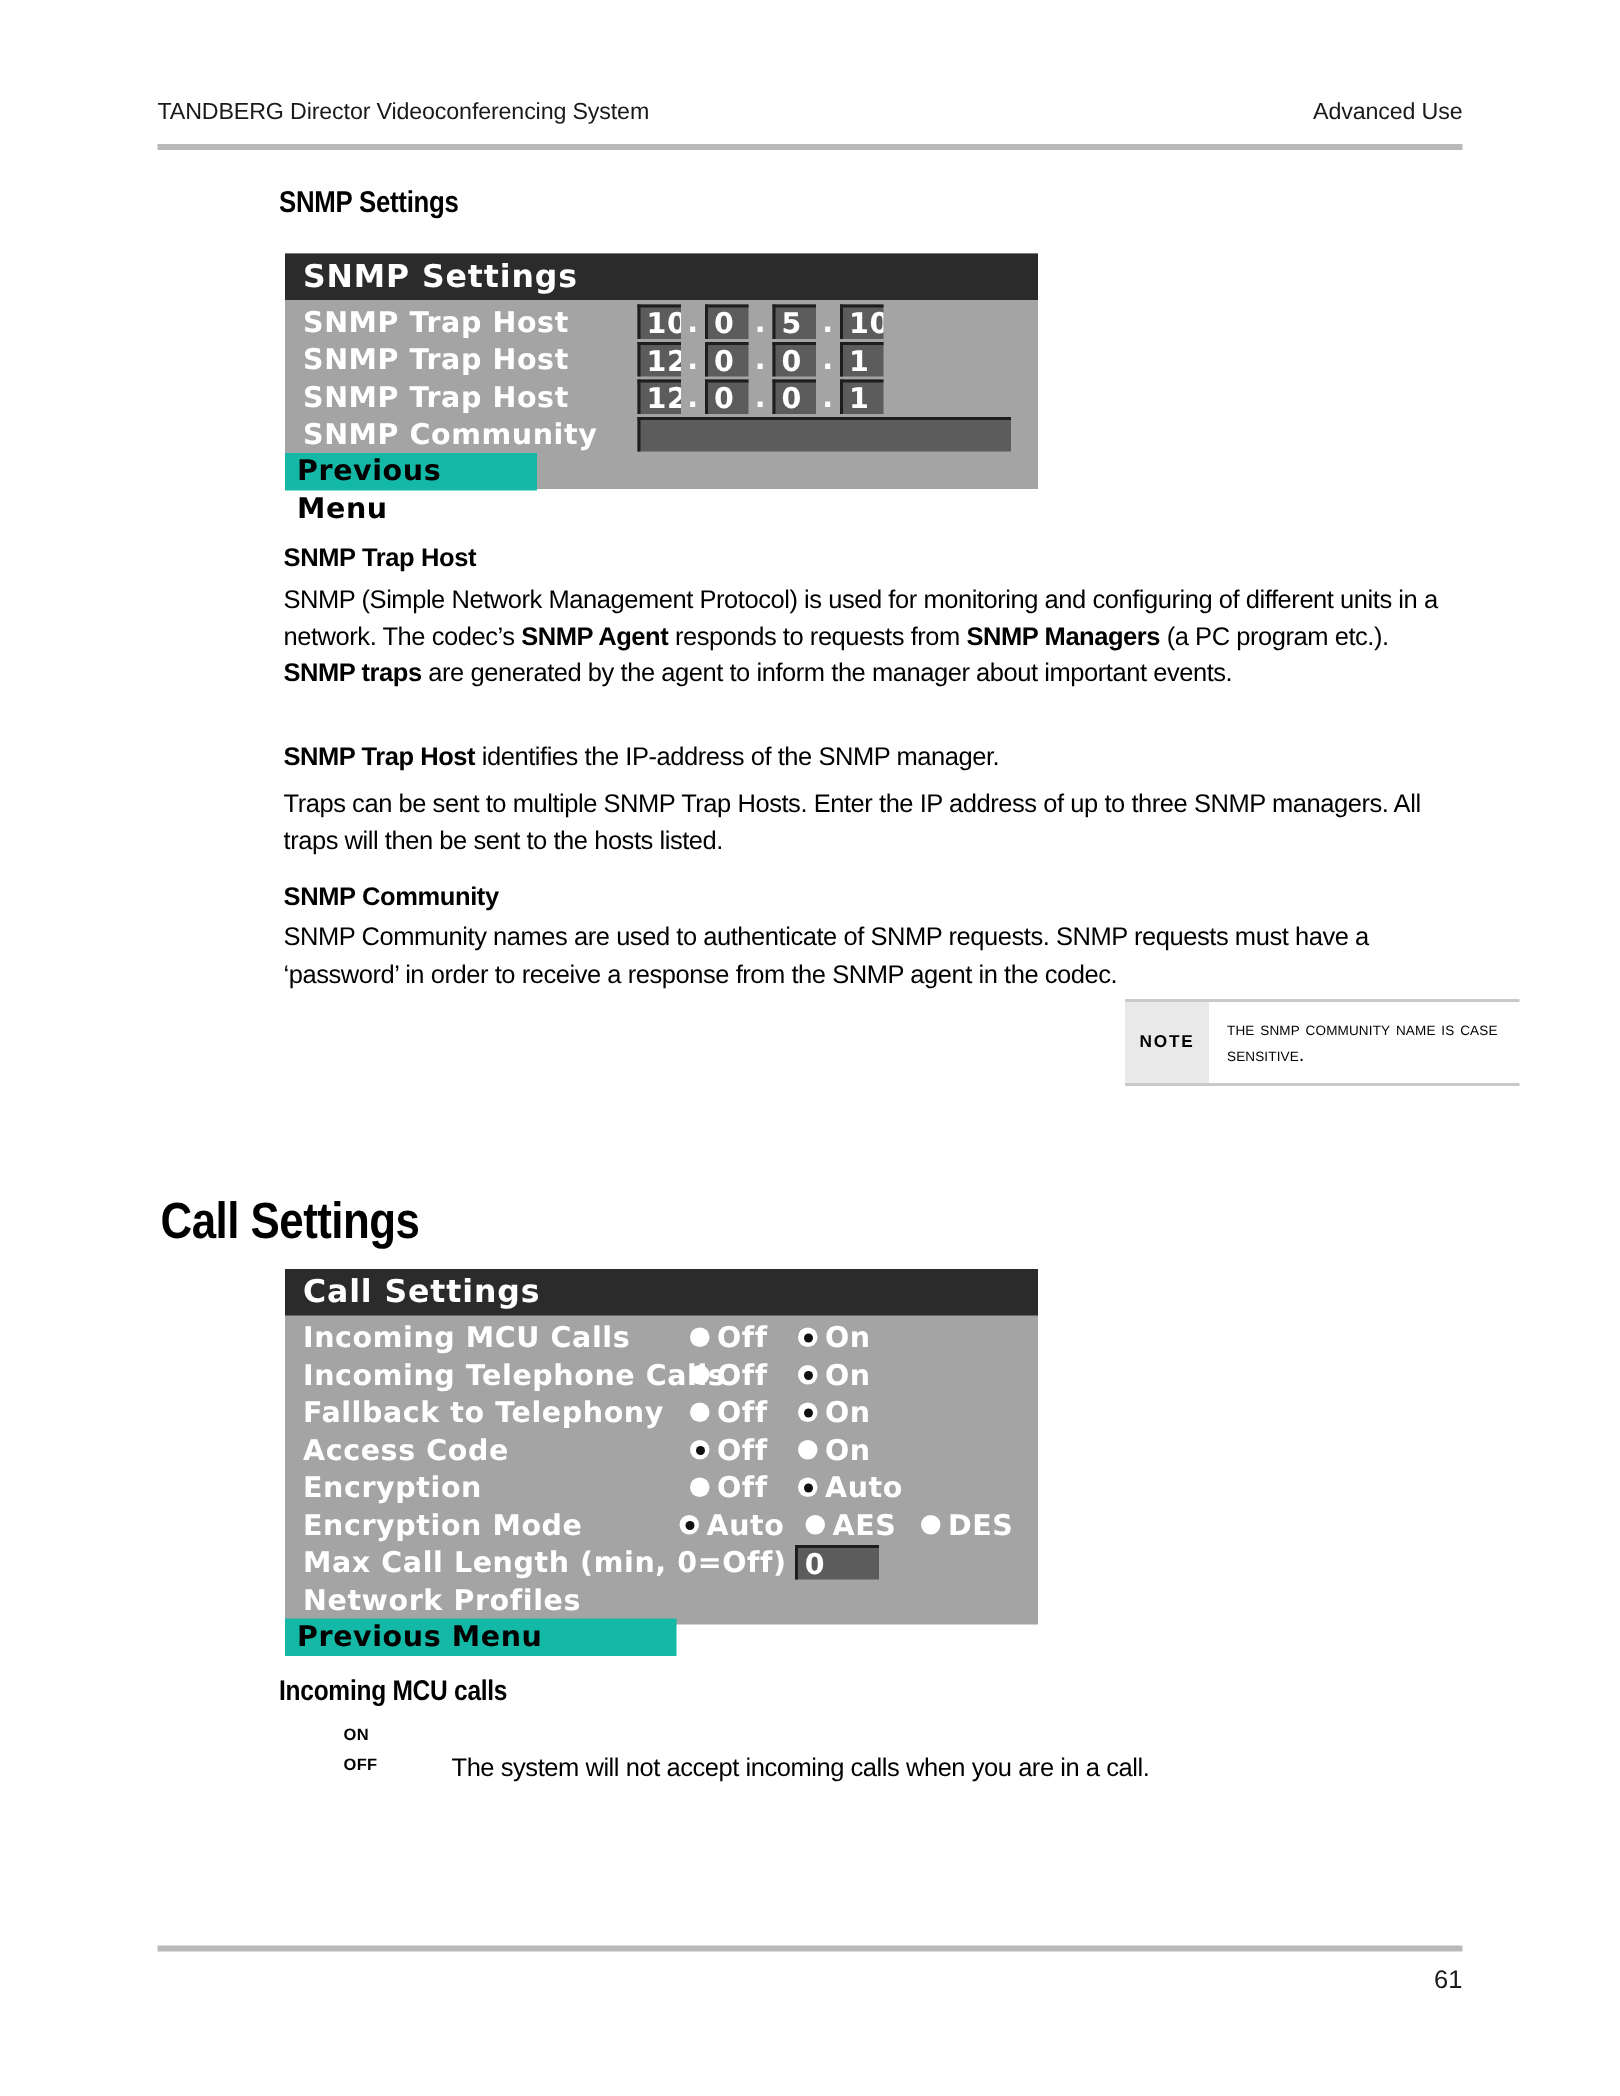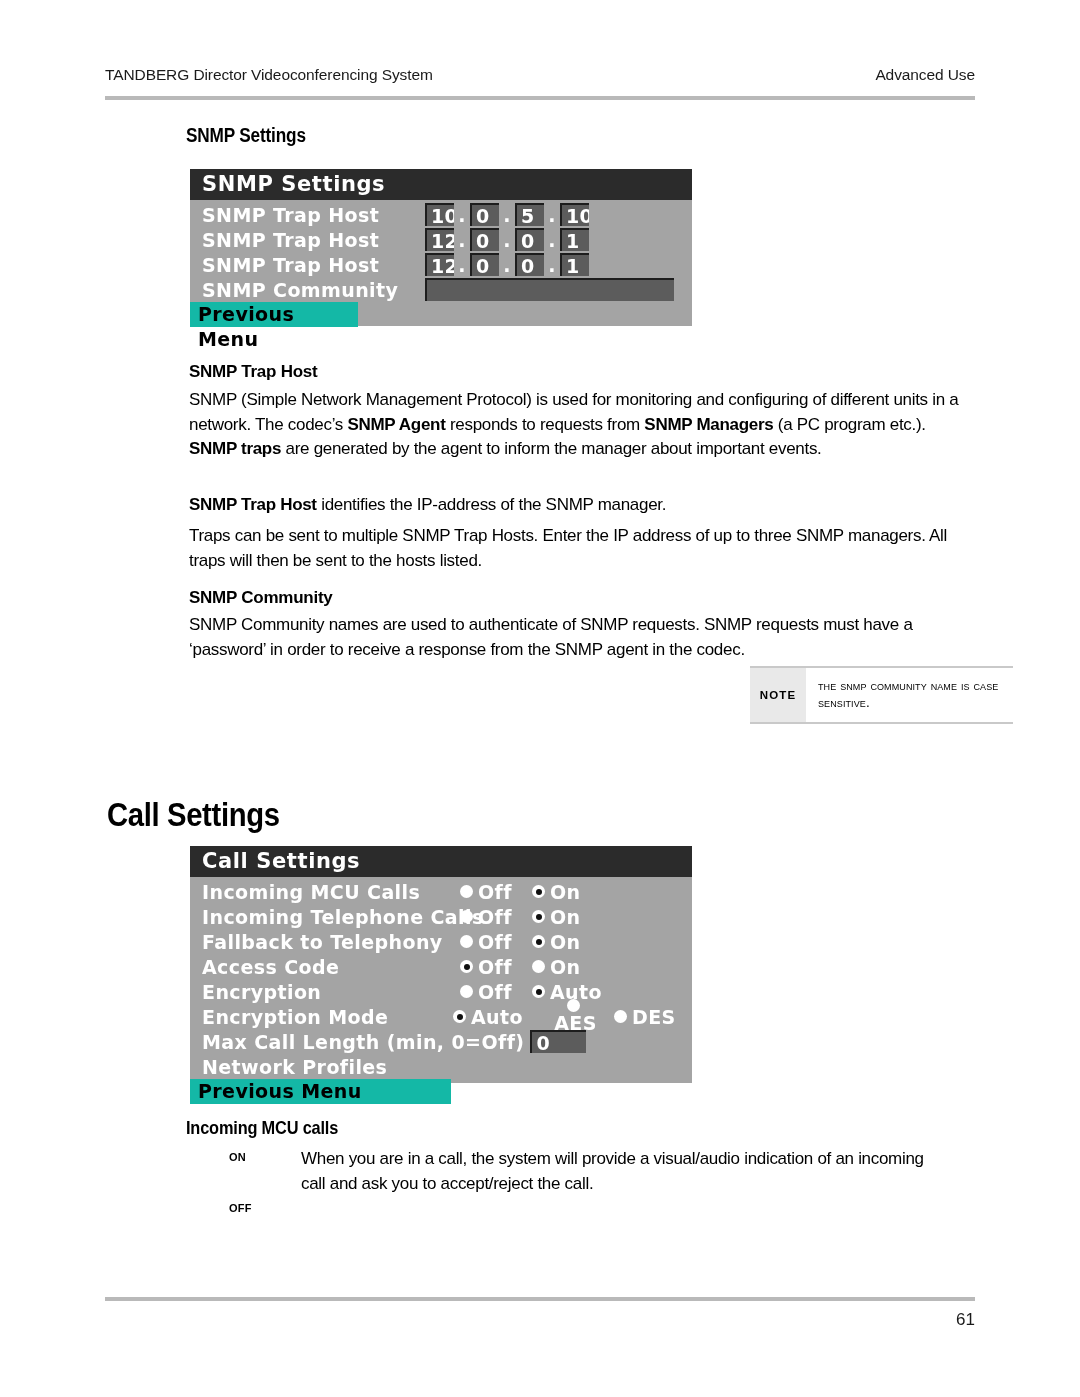--- a/index.html
+++ b/index.html
@@ -406,21 +406,21 @@
       </span>
     </div>
 
     <div class="osd-row">
       <span class="osd-label" style="width:263px;">Encryption Mode</span>
       <span class="radio-group">
         <span class="radio-opt" style="width:84px;">
           <span class="radio-dot on"></span>
           <span>Auto</span>
         </span>
-        <span class="radio-opt" style="width:77px;flex-direction:column;">
+        <span class="radio-opt" style="width:77px;">
           <span class="radio-dot"></span>
           <span>AES</span>
         </span>
         <span class="radio-opt">
           <span class="radio-dot"></span>
           <span>DES</span>
         </span>
       </span>
     </div>
 
@@ -435,21 +435,21 @@
 
     <div class="osd-highlight" style="width:261px;">Previous Menu</div>
   </div>
 </div>
 
 <div class="h-sub" style="left:186px; top:1117px; font-size:19px;">Incoming MCU calls</div>
 
 <div class="deflist" style="left:189px; top:1147px; width:790px;">
   <div class="def-row">
     <div class="def-term">On</div>
-    <div class="def-desc">When you are in a call, the system will provide a visual/audio indication of an incoming call and ask you to accept/reject the call.</div>
   </div>
   <div class="def-row" style="margin-top:1px;">
     <div class="def-term">Off</div>
+    <div class="def-desc">The system will not accept incoming calls when you are in a call.</div>
   </div>
 </div>
 
 <div class="footer-rule"></div>
 <div class="page-number">61</div>
 
 </body></html>

